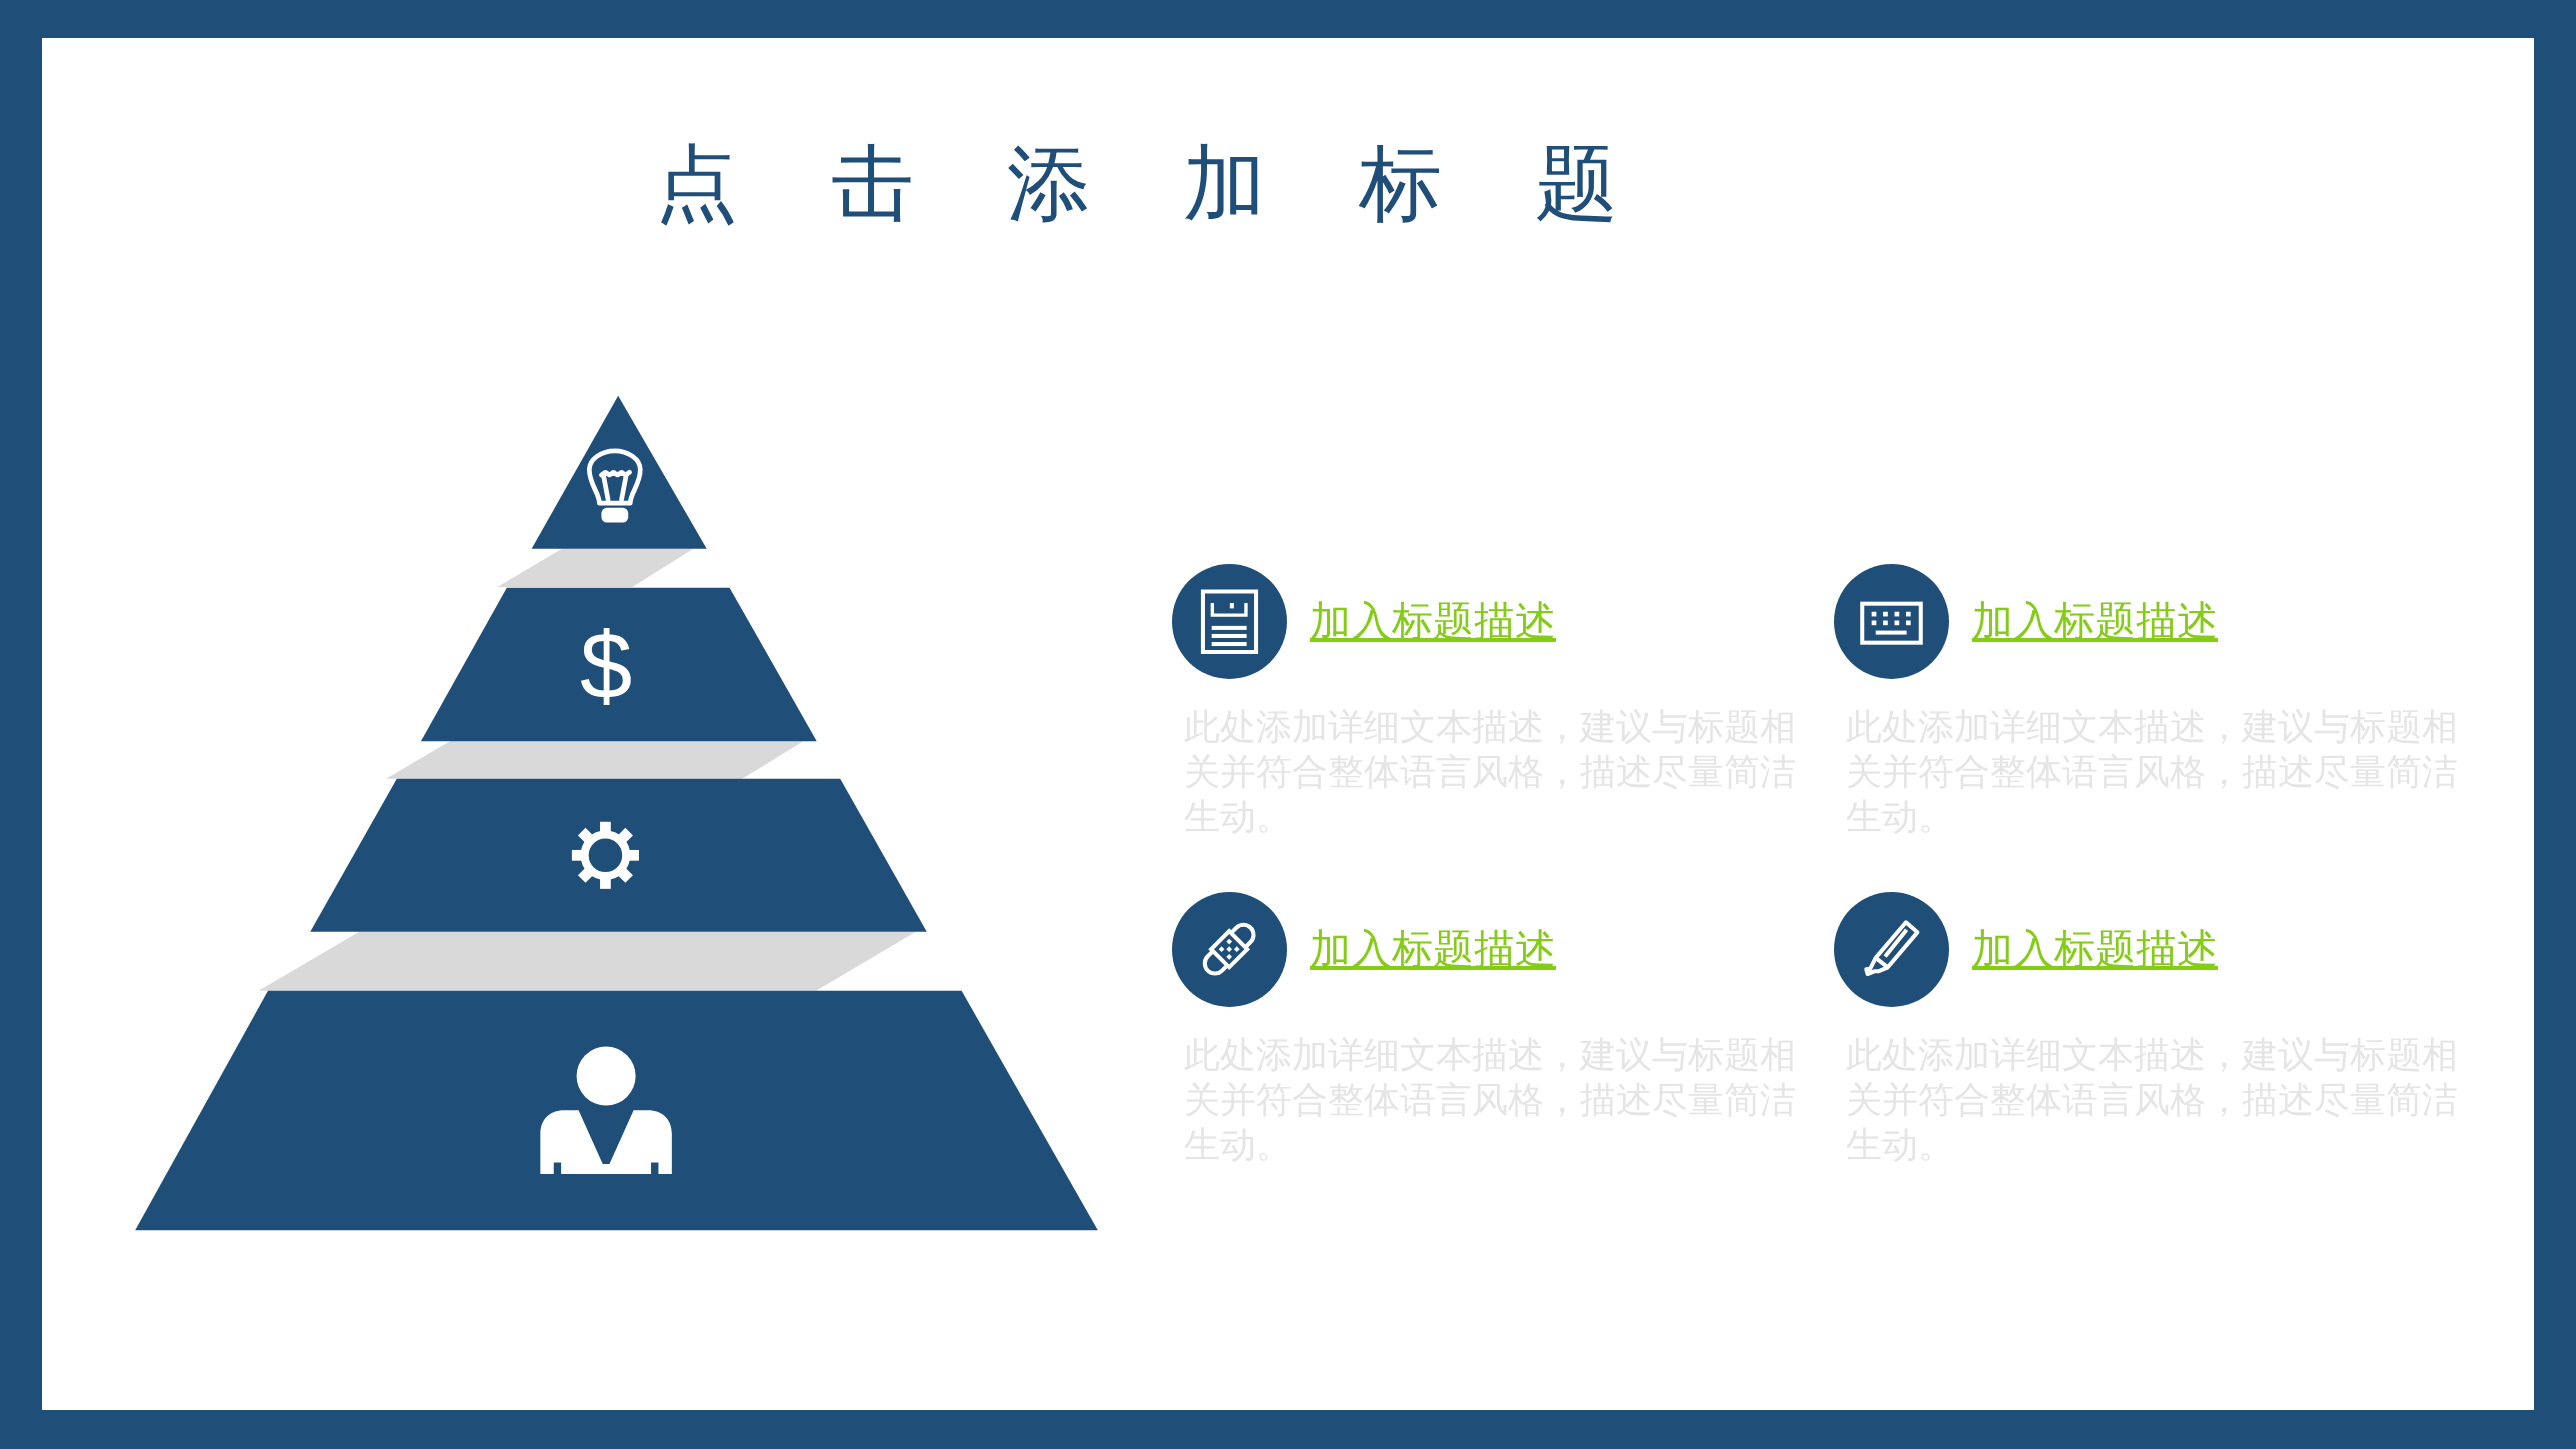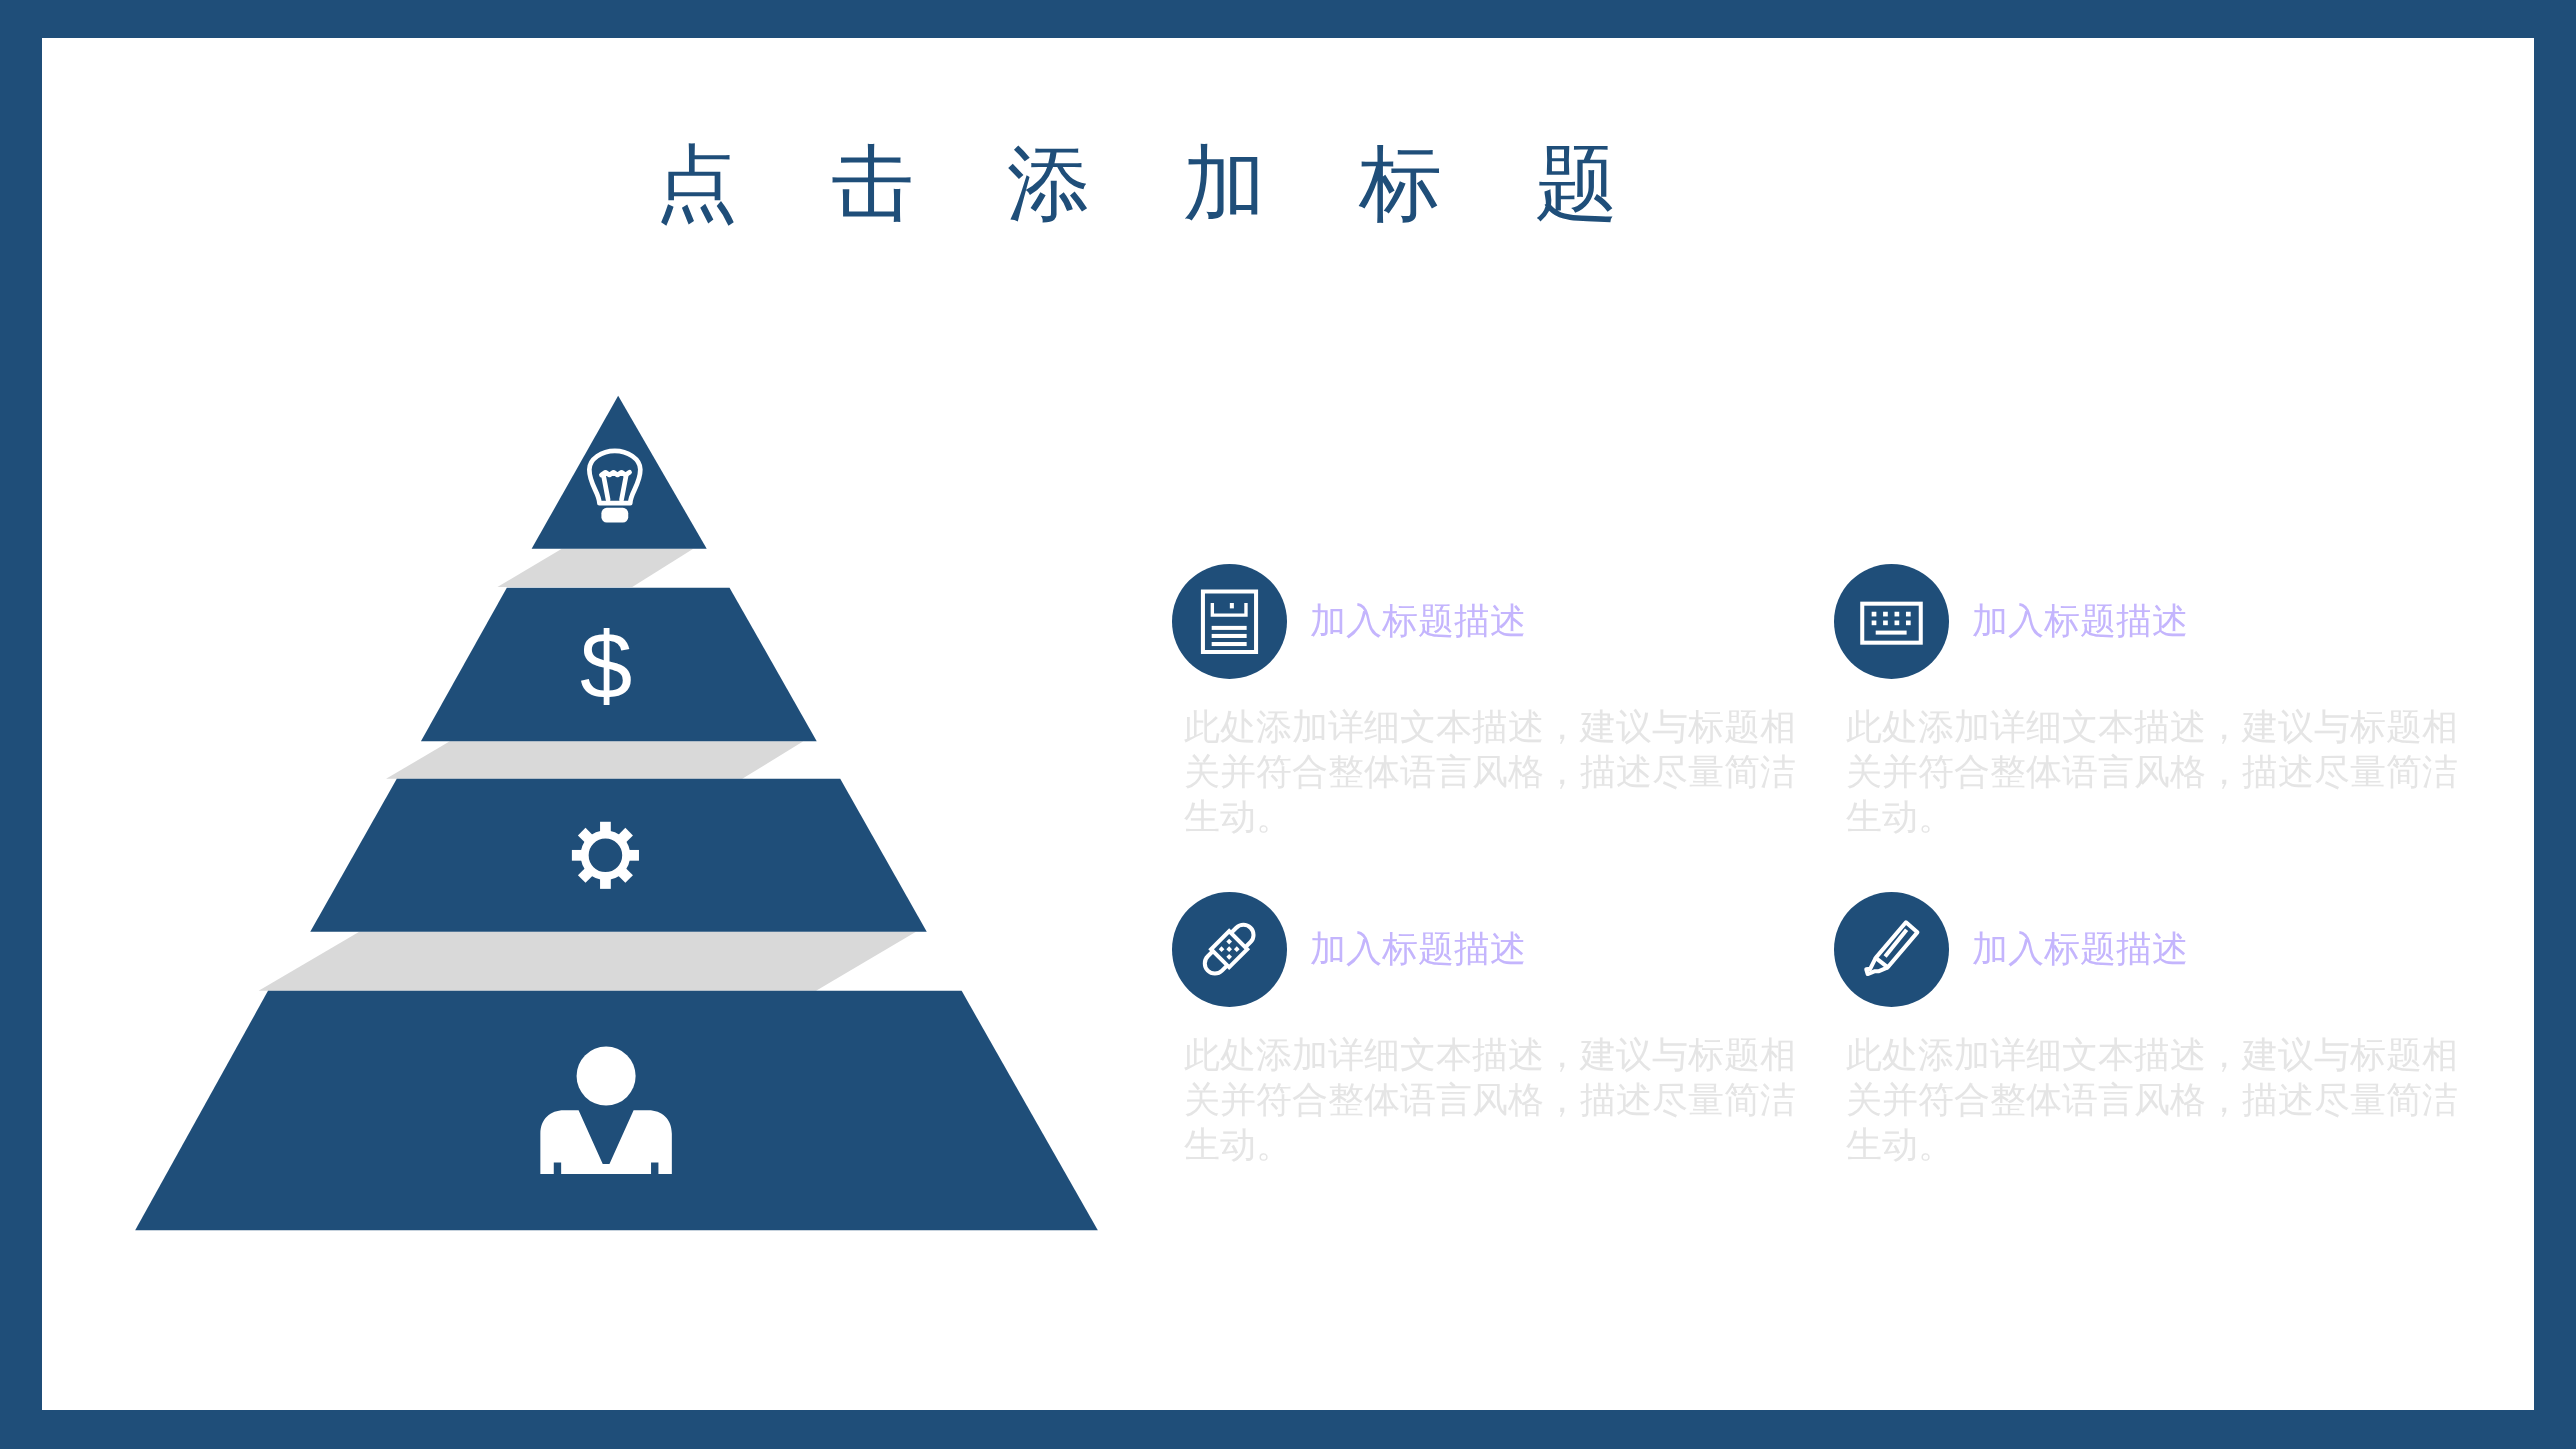--- a/index.html
+++ b/index.html
@@ -3,21 +3,21 @@
 <meta charset="utf-8">
 <style>
   html, body { margin: 0; padding: 0; }
   body { width: 2576px; height: 1449px; position: relative; overflow: hidden; background: #1F4E79; font-family: "DejaVu Sans", "Liberation Sans", sans-serif; }
   .slide { position: absolute; left: 42px; top: 38px; width: 2492px; height: 1372px; background: #FFFFFF; }
   .title { position: absolute; left: 0; top: 127px; width: 2273px; text-align: center; font-size: 83px; line-height: 114px; color: #1F4E79; letter-spacing: 93px; text-indent: 93px; white-space: nowrap; }
   .pyramid { position: absolute; left: 0; top: 0; width: 2576px; height: 1449px; }
   .card { position: absolute; width: 644px; height: 282px; }
   .circle { position: absolute; left: 0; top: 0; width: 115px; height: 115px; border-radius: 50%; background: #1F4E79; }
   .circle svg { position: absolute; left: 0; top: 0; width: 115px; height: 115px; }
-  .card-title { position: absolute; left: 138px; top: 29.5px; font-size: 36px; line-height: 54px; color: #c4b5fd; white-space: nowrap; }
+  .card-title { position: absolute; left: 138px; top: 29.5px; font-size: 41px; line-height: 54px; color: #84cc16; white-space: nowrap; text-decoration: underline; }
   .card-body { position: absolute; left: 12px; top: 140px; width: 624px; font-size: 36px; line-height: 45px; color: #e5e5e5; }
 </style>
 </head>
 <body>
 
 <div class="slide"></div>
 
 <div class="title">点击添加标题</div>
 
 <svg class="pyramid" viewBox="0 0 3839 2160" xmlns="http://www.w3.org/2000/svg">

